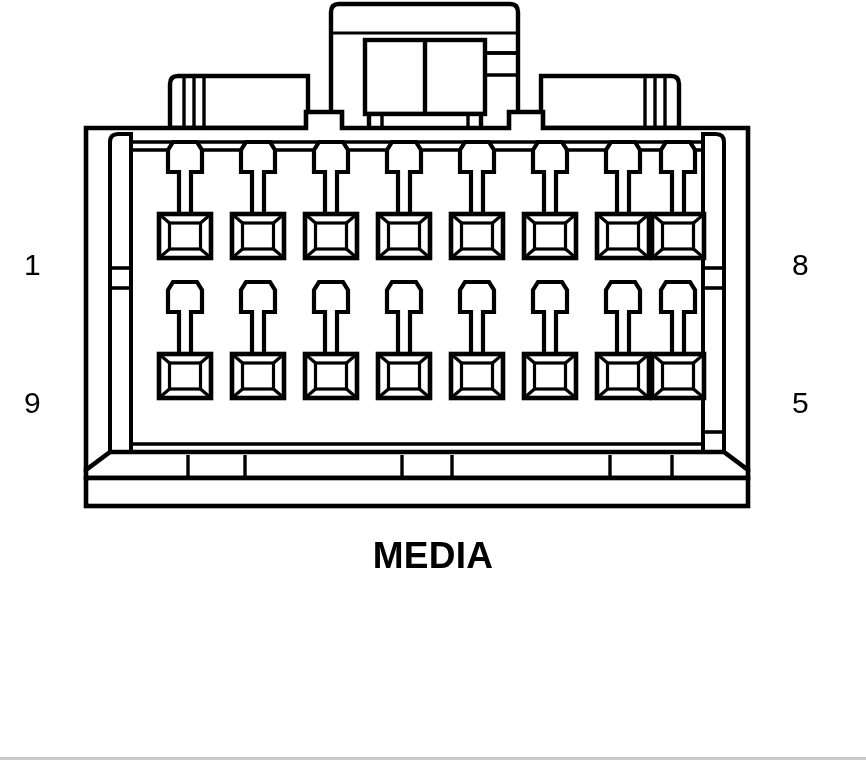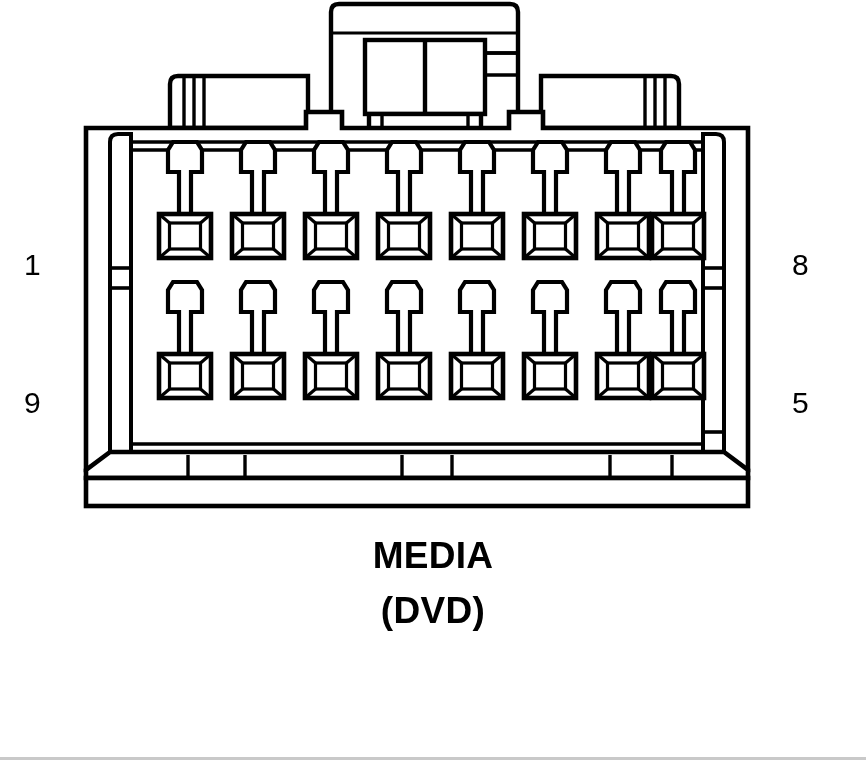--- a/index.html
+++ b/index.html
@@ -188,18 +188,17 @@
   <div class="pin-number" id="pin-label-1">1</div>
 
   <div class="pin-number" id="pin-label-9">9</div>
 
   <div class="pin-number" id="pin-label-8">8</div>
 
   <div class="pin-number" id="pin-label-16">5</div>
 
   <div id="caption-block">
     <div>MEDIA</div>
-    <div>(DVD)</div>
   </div>
 
   <div id="bottom-rule"></div>
 
 </div>
 
 </body></html>

